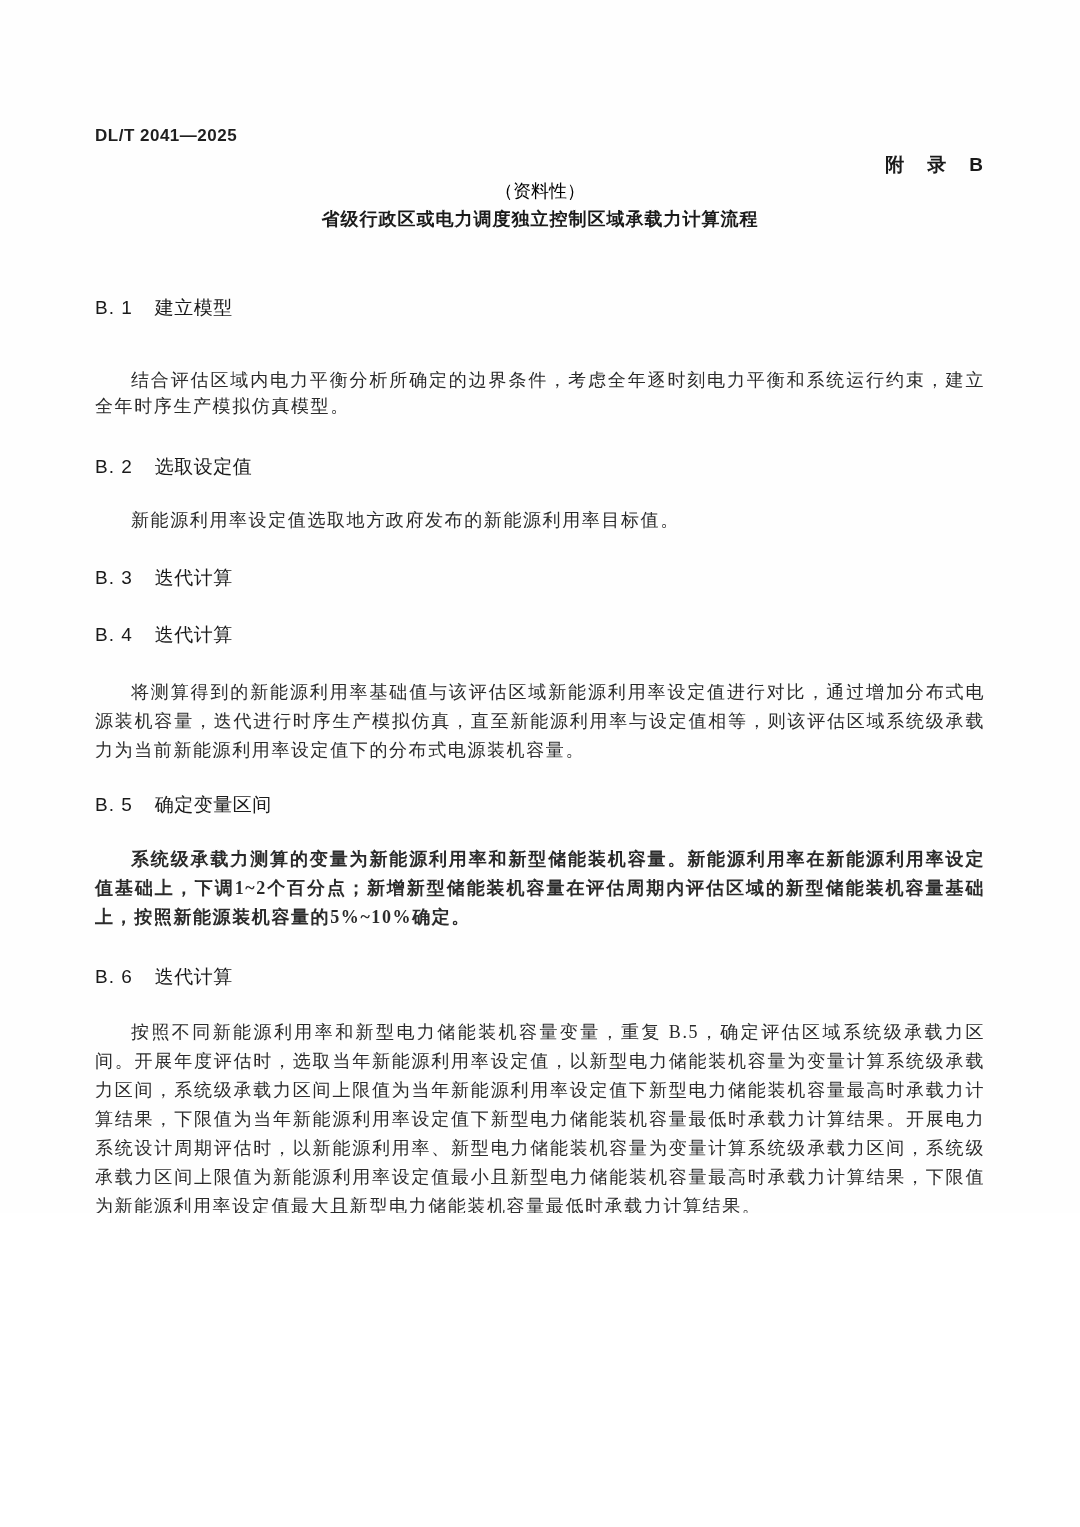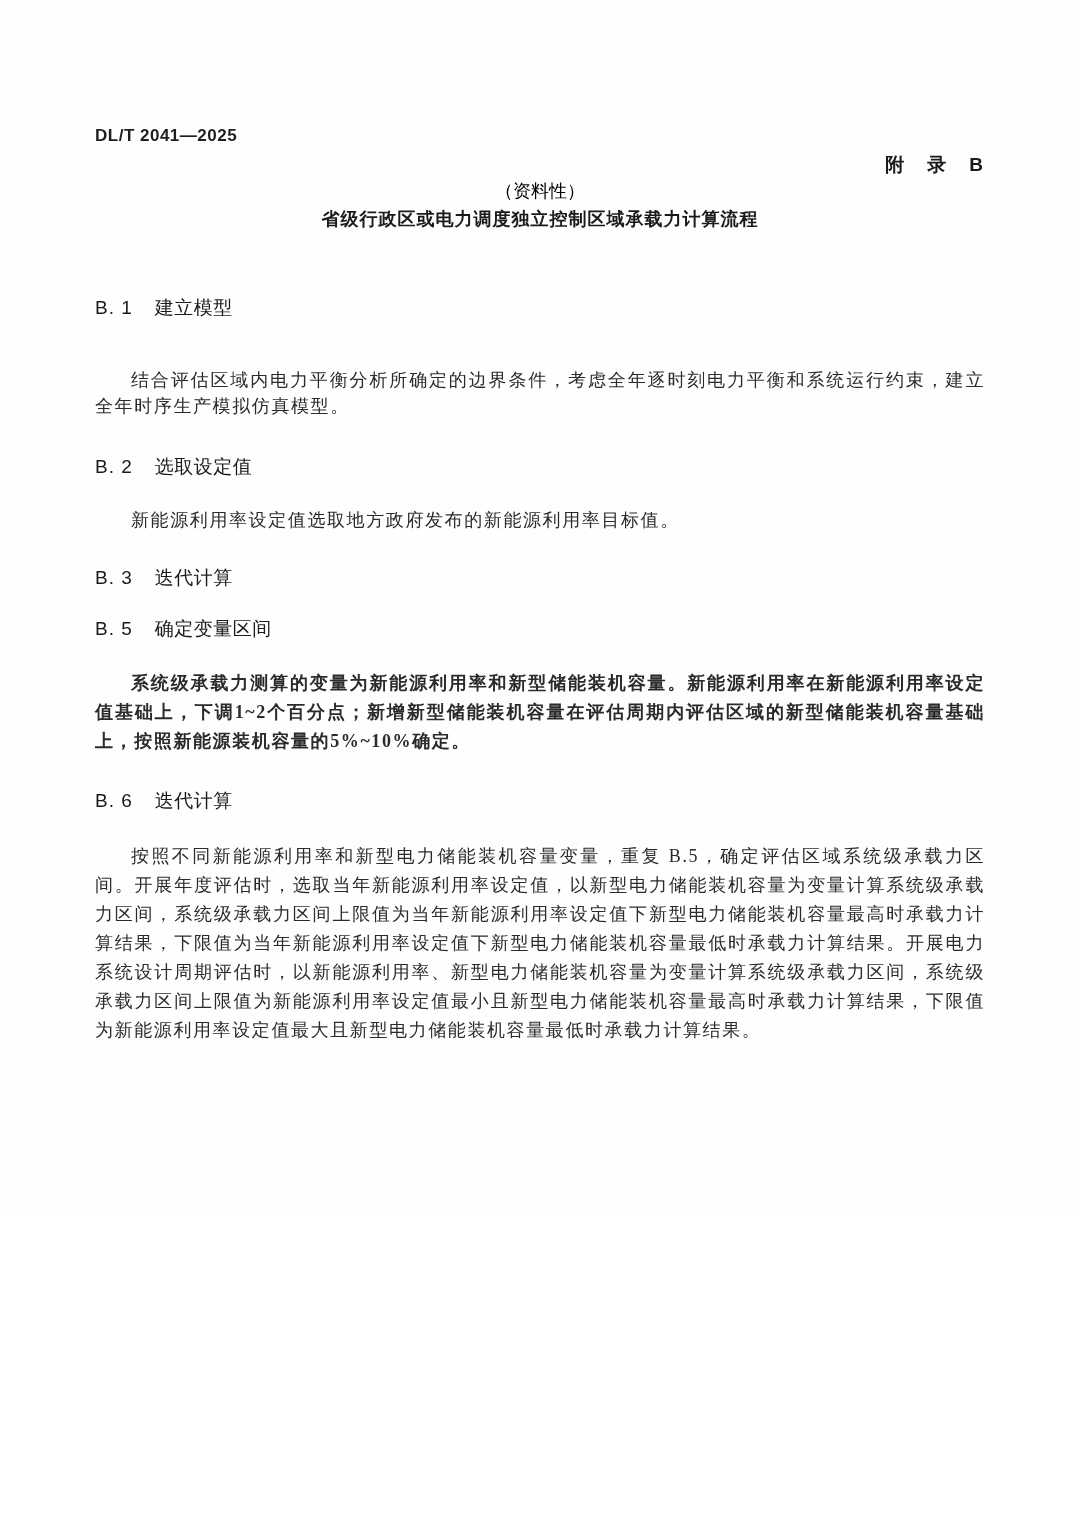--- a/index.html
+++ b/index.html
@@ -126,20 +126,26 @@
     </div>
     <p class="para lh26 mt-p2">新能源利用率设定值选取地方政府发布的新能源利用率目标值。</p>
   </section>
 
   <section>
     <div class="sec-heading mt-h3">
       <span class="sec-num">B. 3</span><span class="sec-title">迭代计算</span>
     </div>
   </section>
 
+  <section>
+    <div class="sec-heading mt-h4">
+      <span class="sec-num">B. 4</span><span class="sec-title">迭代计算</span>
+    </div>
+    <p class="para lh29 mt-p4">将测算得到的新能源利用率基础值与该评估区域新能源利用率设定值进行对比，通过增加分布式电源装机容量，迭代进行时序生产模拟仿真，直至新能源利用率与设定值相等，则该评估区域系统级承载力为当前新能源利用率设定值下的分布式电源装机容量。</p>
+  </section>
 
   <section>
     <div class="sec-heading mt-h5">
       <span class="sec-num">B. 5</span><span class="sec-title">确定变量区间</span>
     </div>
     <p class="para lh29 mt-p5">系统级承载力测算的变量为新能源利用率和新型储能装机容量。新能源利用率在新能源利用率设定值基础上，下调1~2个百分点；新增新型储能装机容量在评估周期内评估区域的新型储能装机容量基础上，按照新能源装机容量的5%~10%确定。</p>
   </section>
 
   <section>
     <div class="sec-heading mt-h6">

